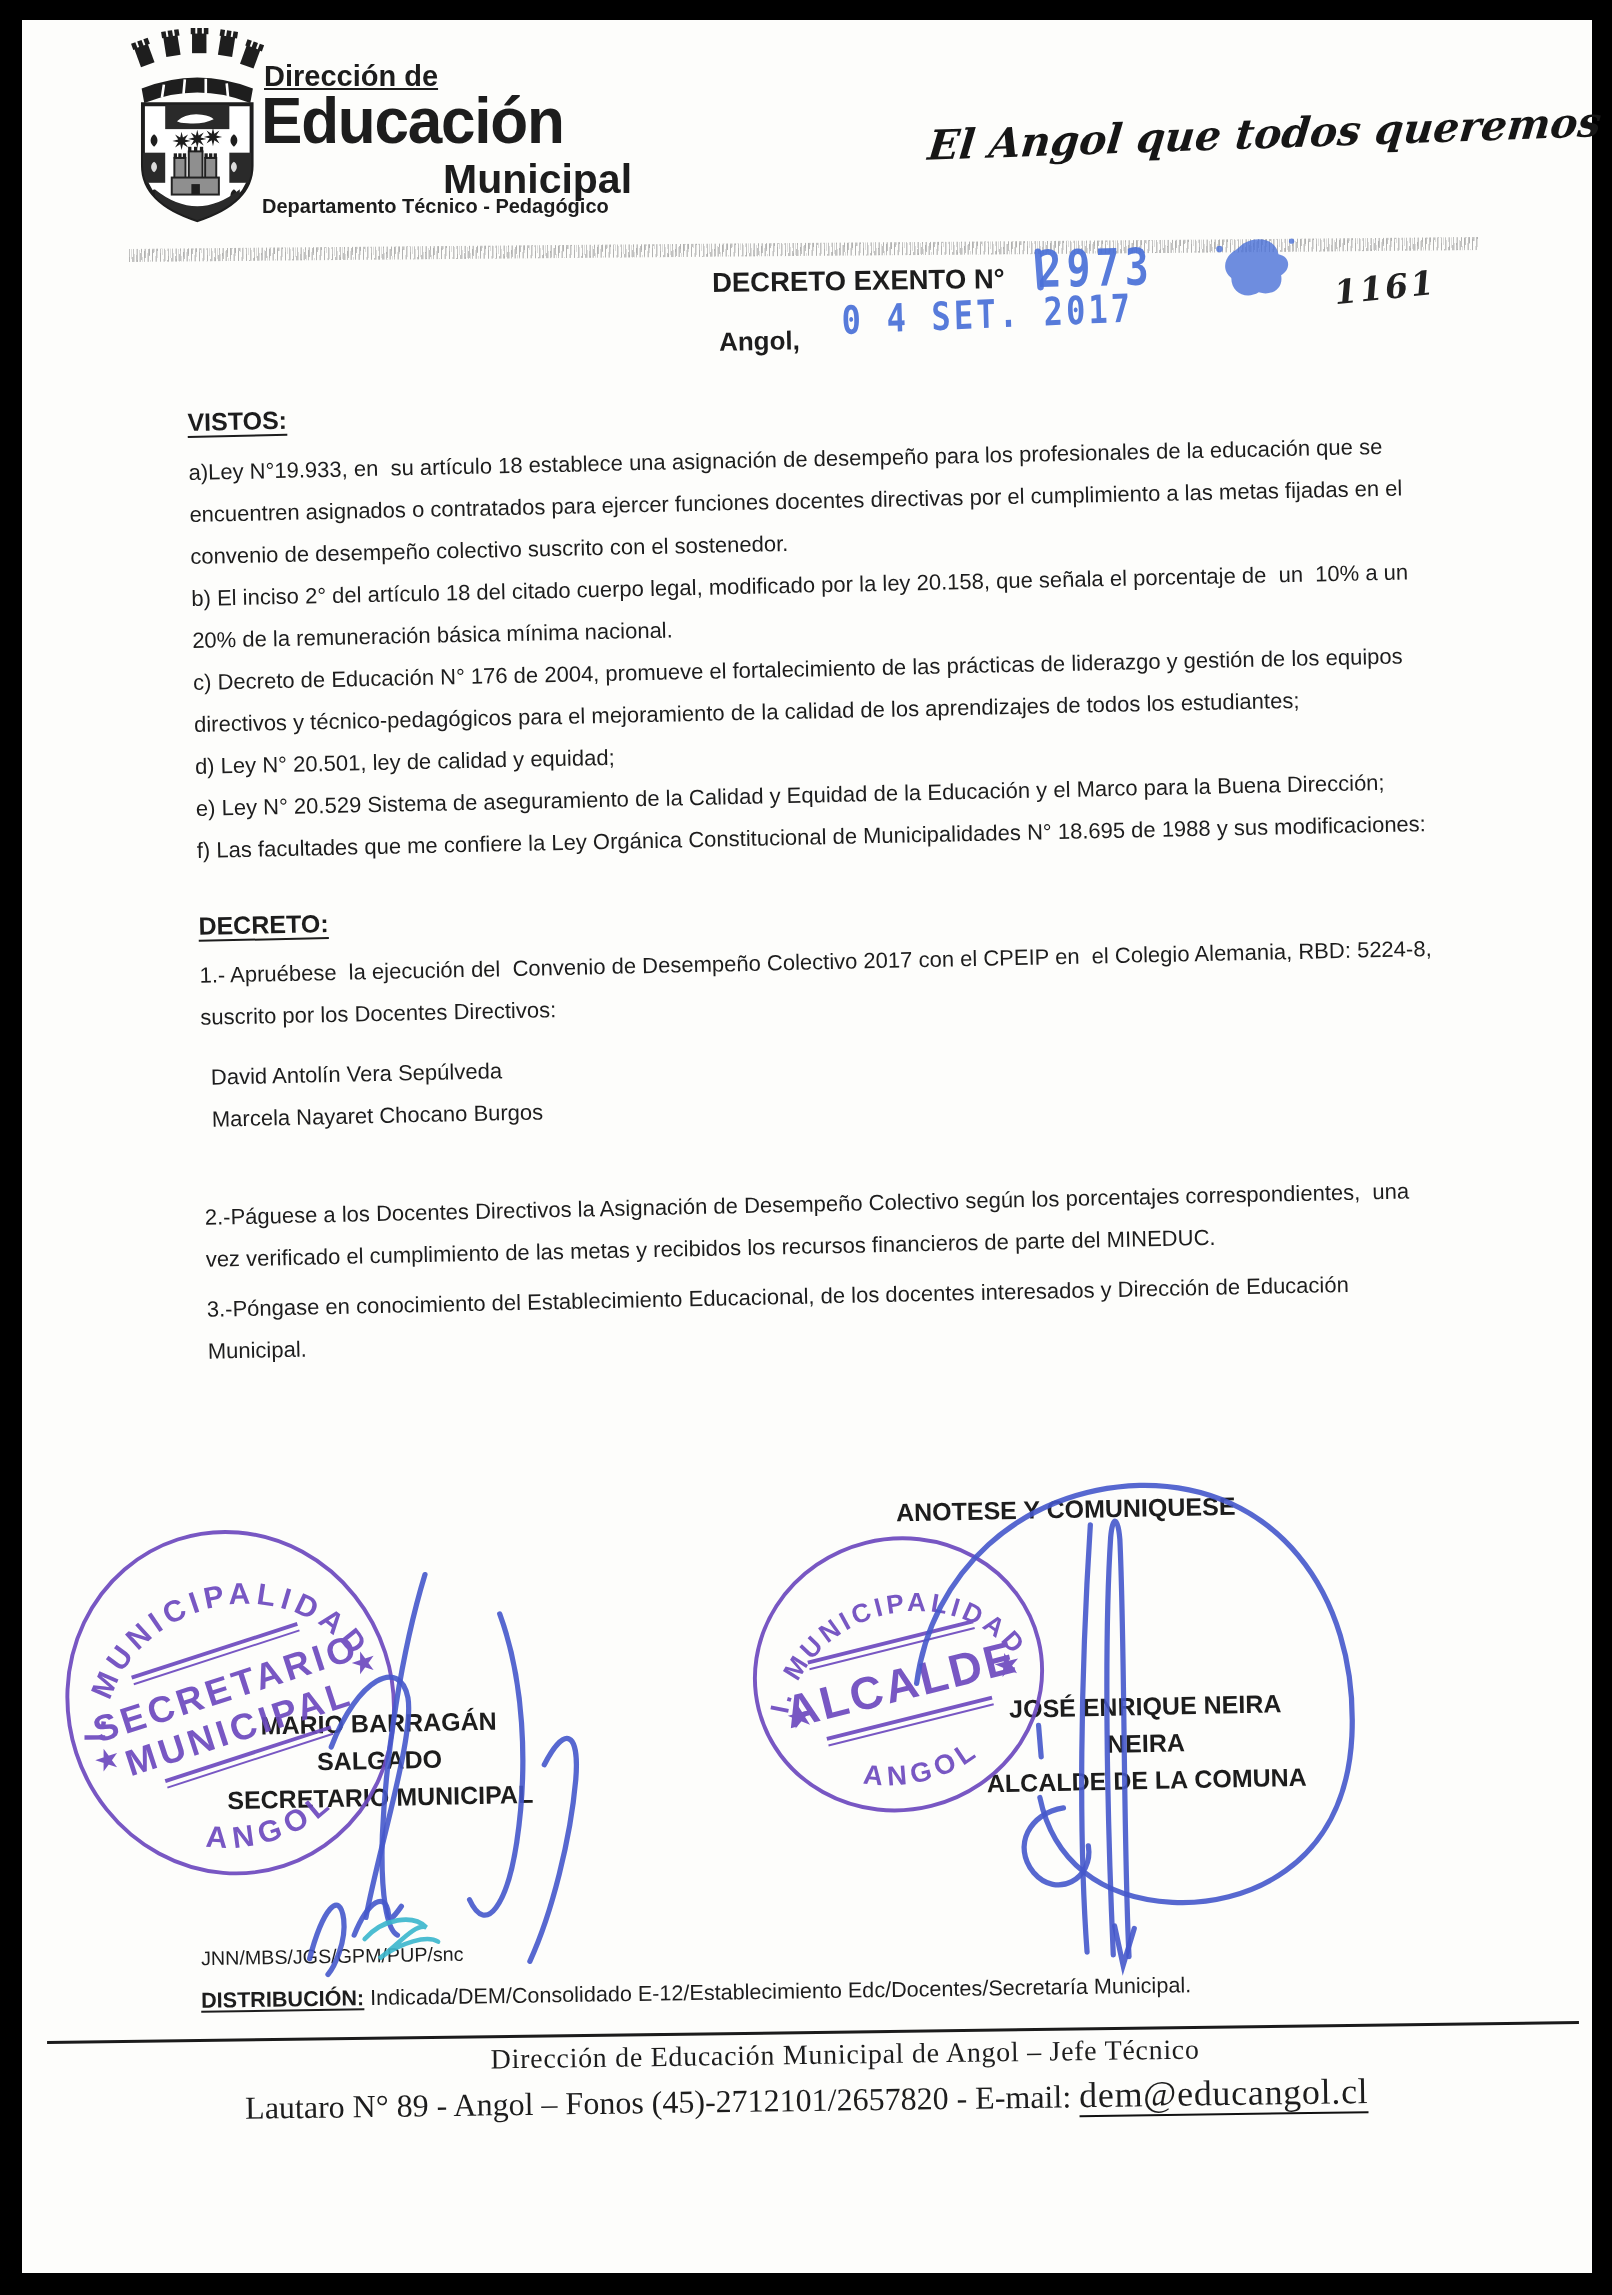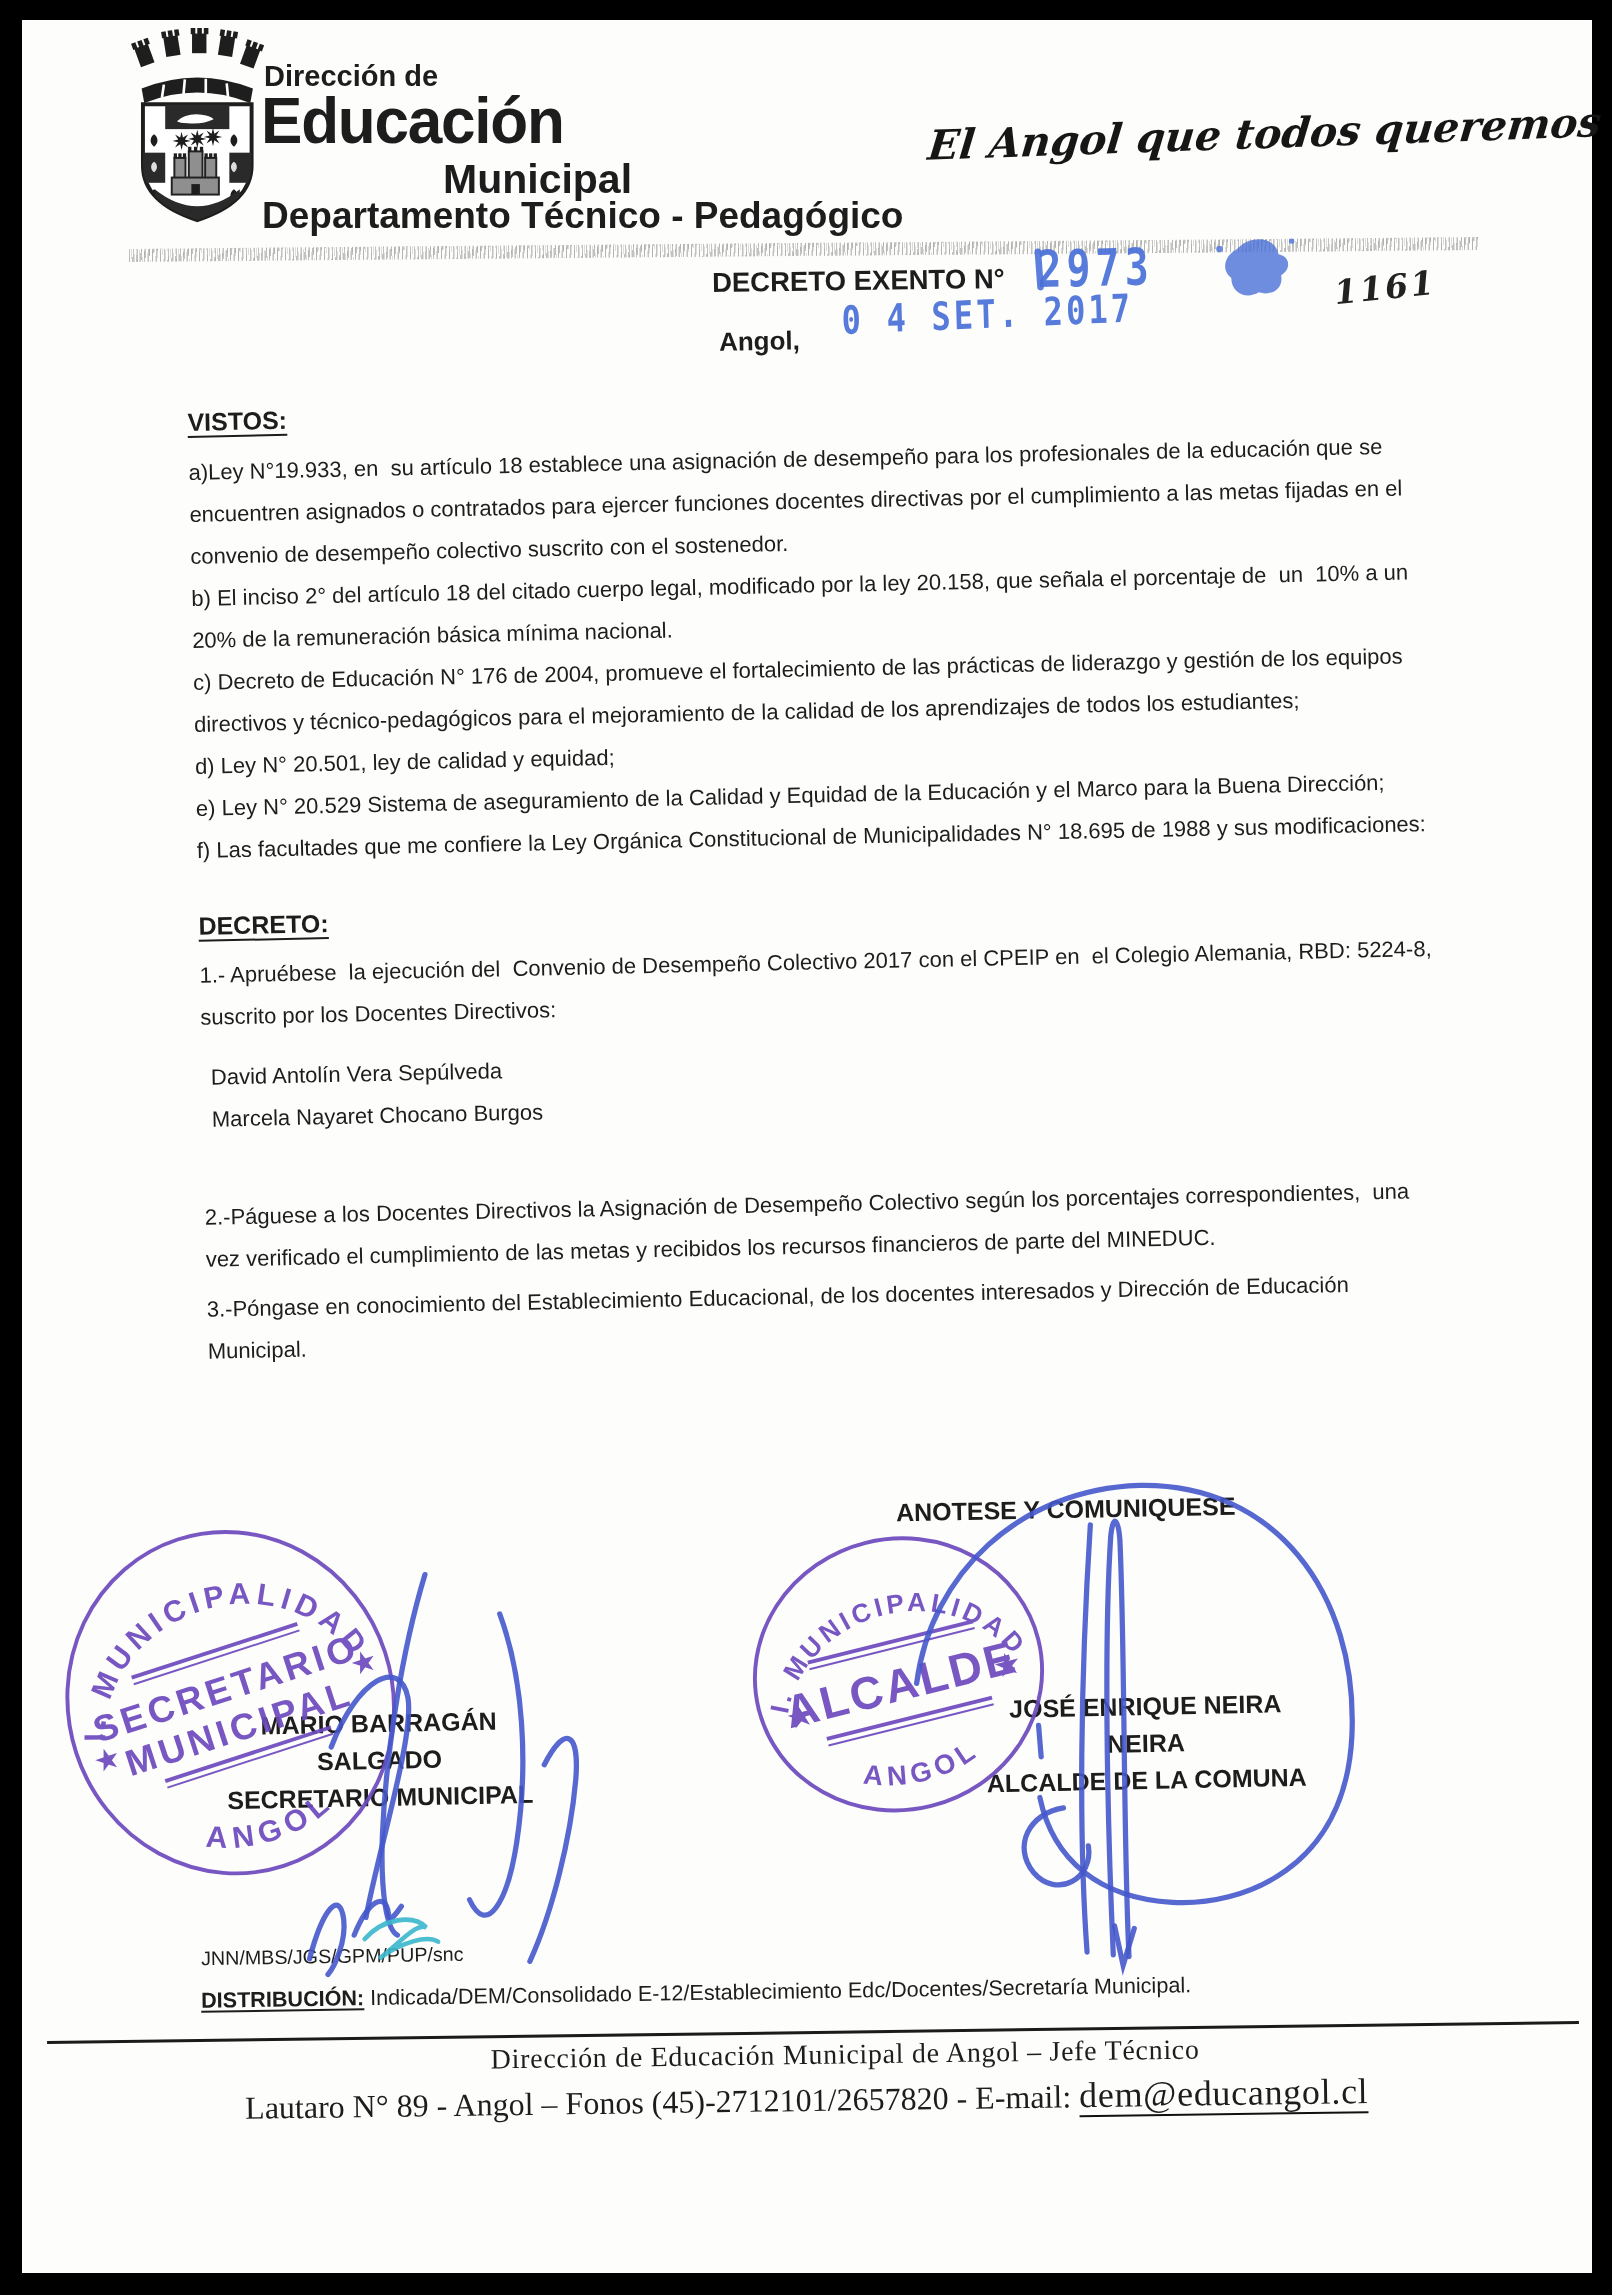--- a/index.html
+++ b/index.html
@@ -2,24 +2,24 @@
 <html style="--paper: #fdfdfb; --stamp-blue: #4a70d8; --stamp-purple: #6d4abf; --pen-blue: #4558cb; --teal-ink: #3ab6cc;font-size:10.5px"><head>
 <meta charset="utf-8">
 <style>
   html,body{margin:0;padding:0;background:#000;}
   #canvas{position:relative;width:1613px;height:2295px;background:#000;overflow:hidden;
           font-family:"Liberation Sans", sans-serif;color:#1d1d1d;}
   .page{position:absolute;left:21.6px;top:19.7px;width:1570px;height:2253px;background:var(--paper,#fdfdfb);}
   .abs{position:absolute;}
 
   
-  .org1{left:264px;top:60px;font-size:29px;font-weight:bold;letter-spacing:0px;}
+  .org1{left:264px;top:60px;font-size:29px;font-weight:bold;letter-spacing:0px;text-decoration:underline;}
   .org2{left:261px;top:84px;font-size:64px;font-weight:bold;letter-spacing:-1.3px;transform:scaleX(.97);transform-origin:left top;}
   .org3{left:443px;top:156px;font-size:41px;font-weight:bold;}
-  .dept{left:262px;top:195px;font-size:37px;font-weight:bold;letter-spacing:0px;}
+  .dept{left:262px;top:195px;font-size:20px;font-weight:bold;letter-spacing:0px;}
   .slogan{left:928px;top:110px;font-size:41px;font-weight:bold;font-style:italic;
           font-family:"DejaVu Serif", serif;transform:rotate(-2deg) skewX(-8deg);color:#161616;}
 
   
   .speckle{left:129px;top:243px;width:1351px;height:13px;opacity:.55;transform:rotate(-0.5deg);
      background:
        repeating-linear-gradient(93deg, rgba(40,40,40,.5) 0 1.3px, transparent 1.3px 3.9px),
        repeating-linear-gradient(87deg, rgba(90,90,90,.35) 0 0.7px, transparent 0.7px 2.6px);}
 
   

